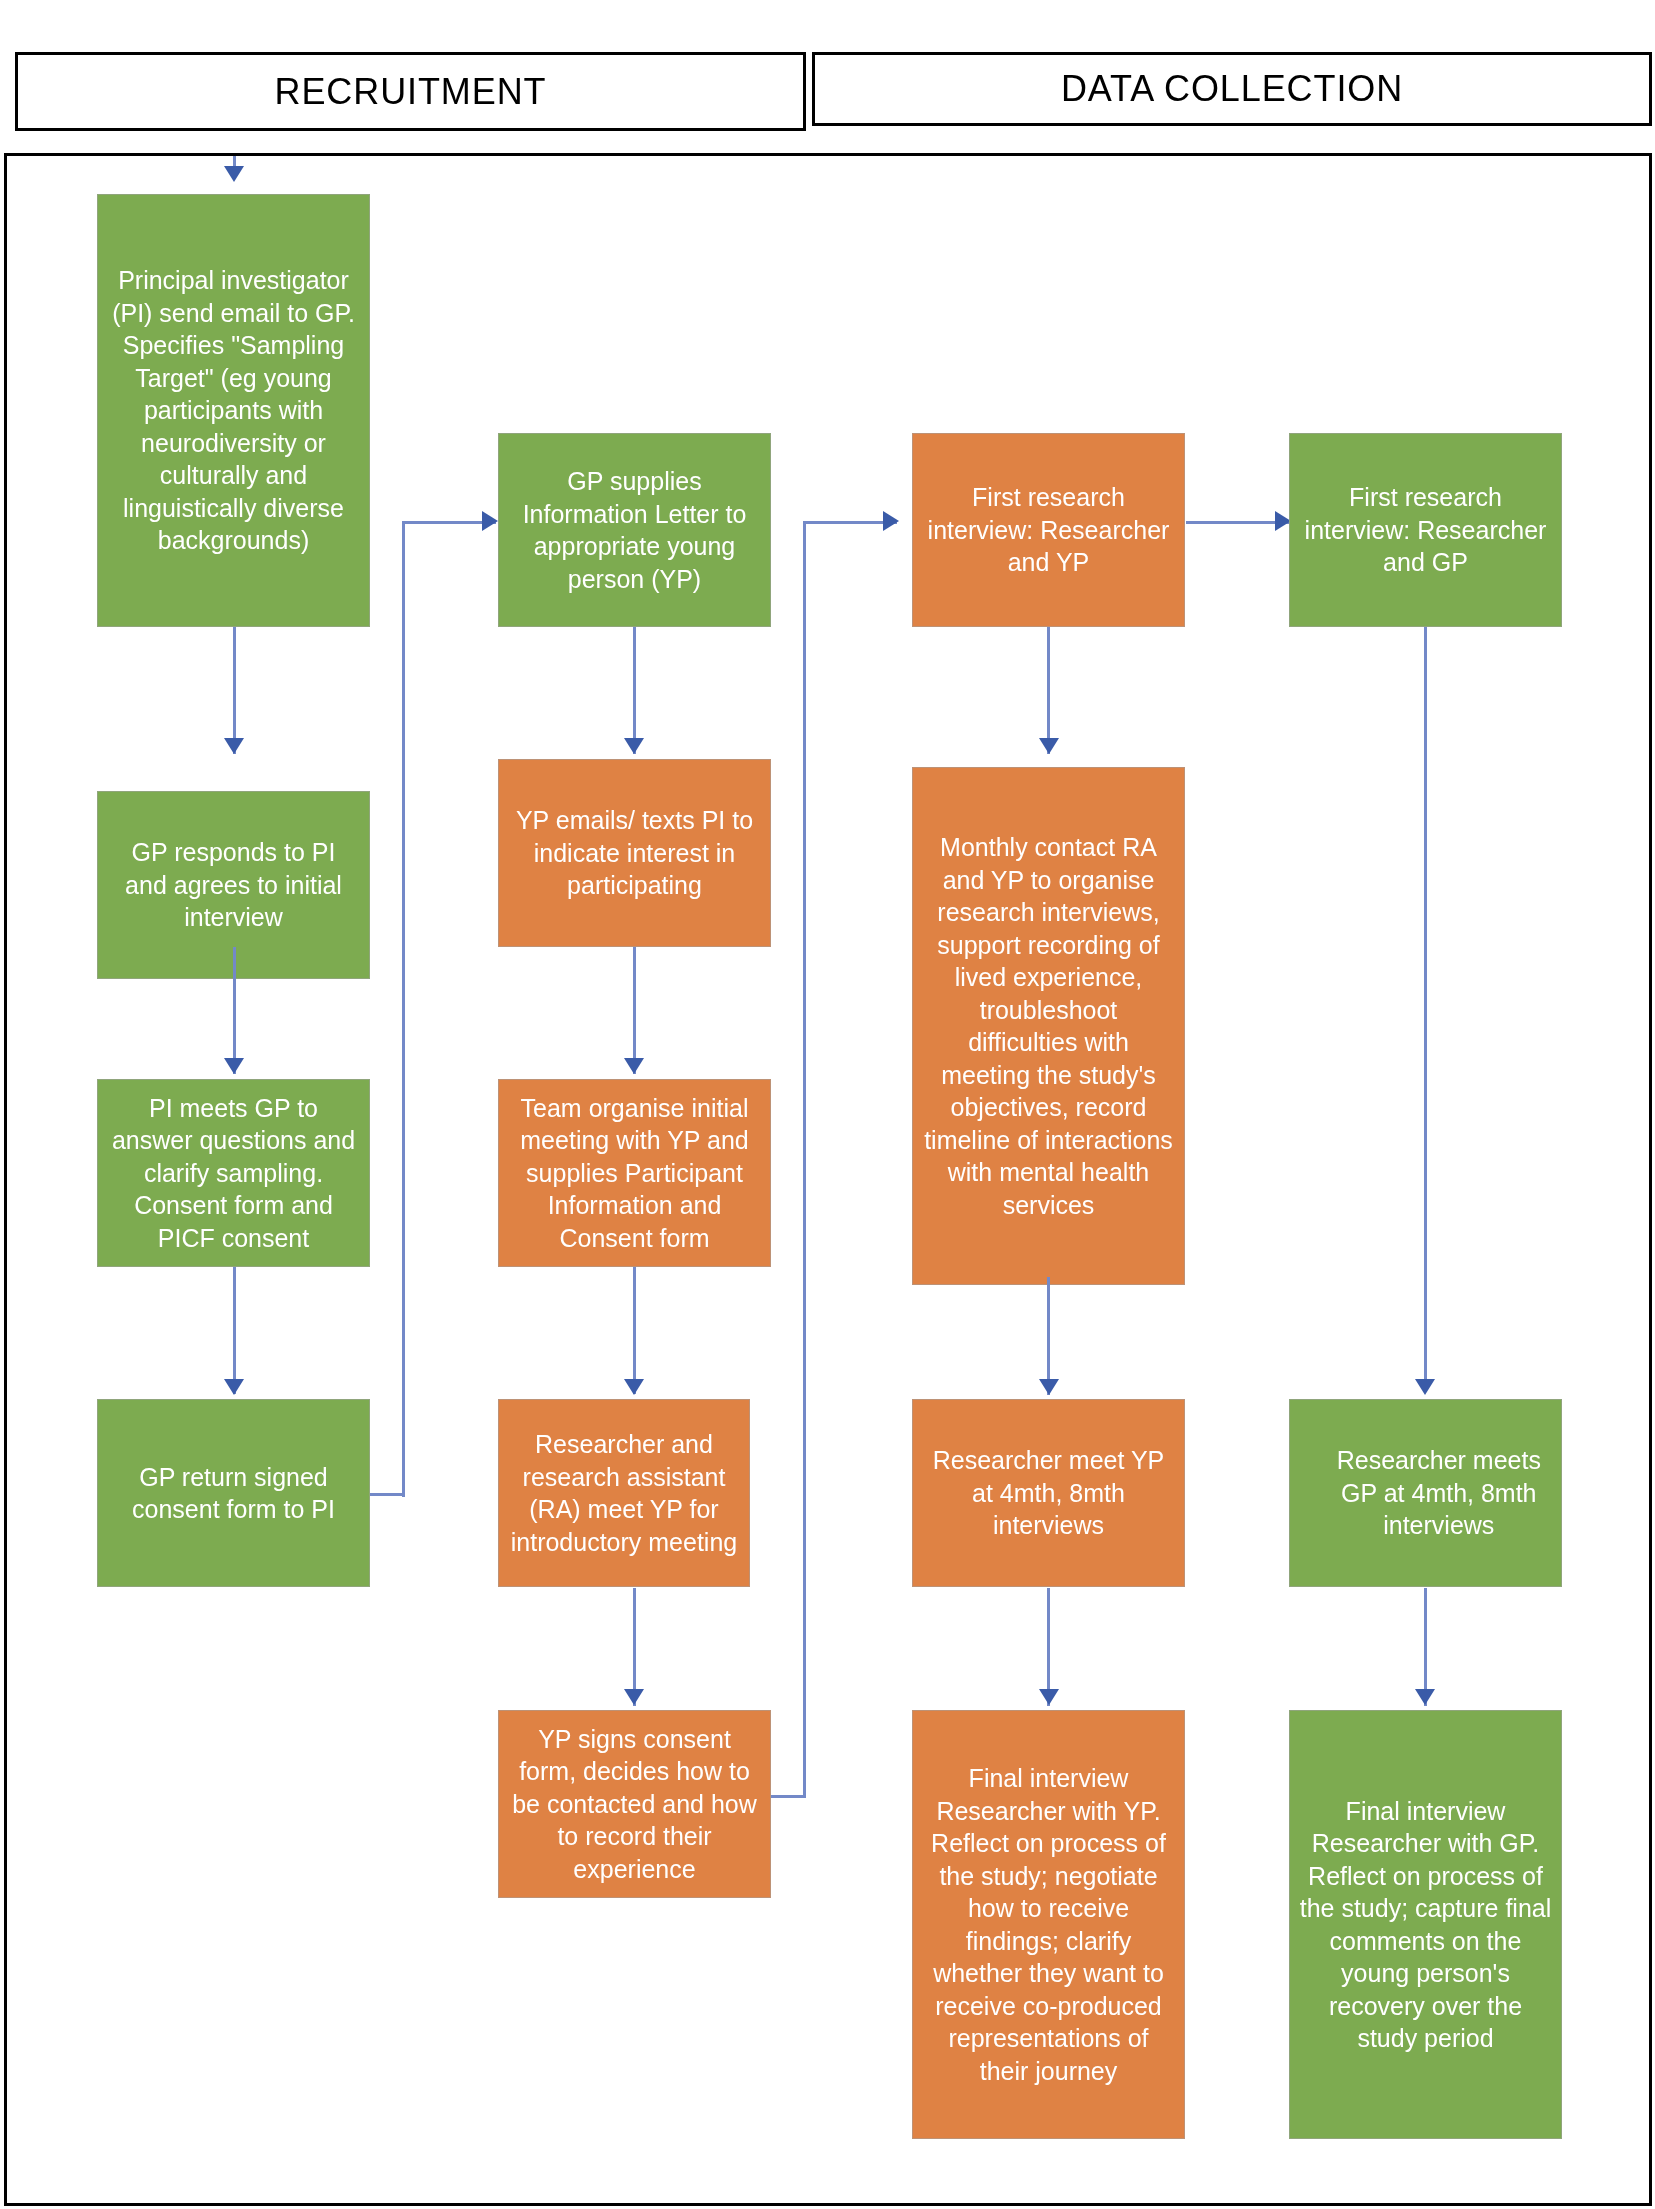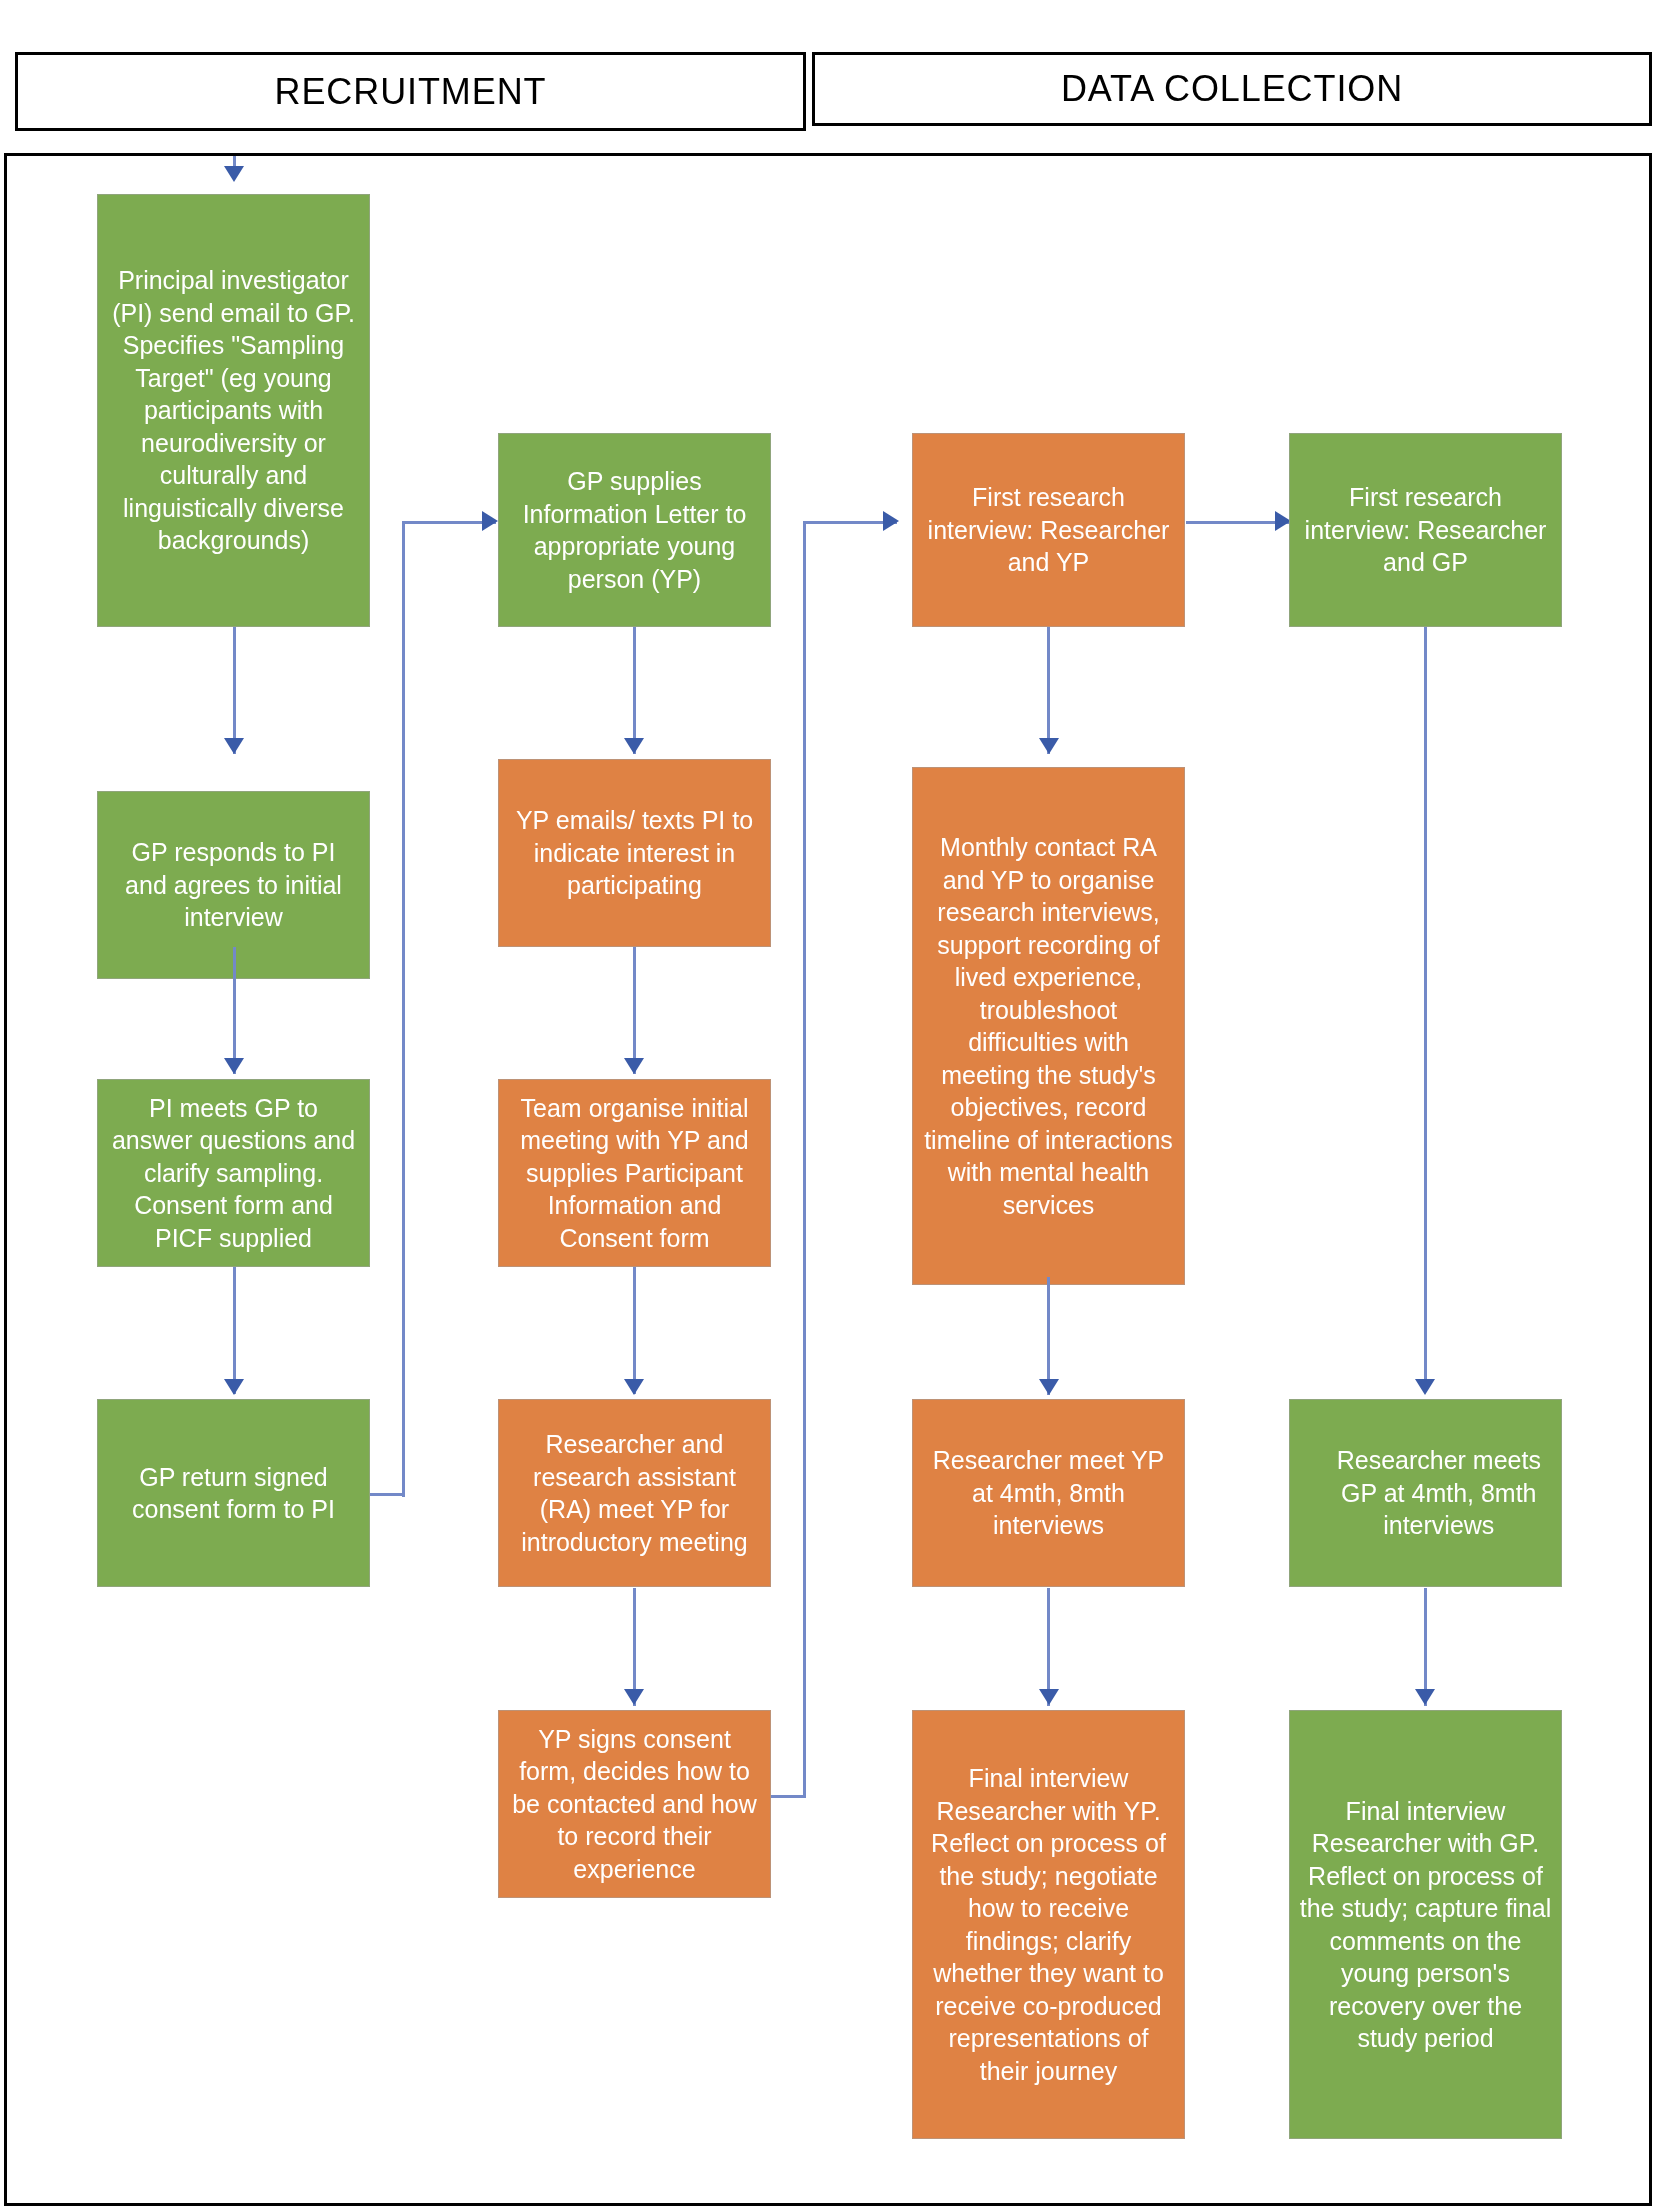--- a/index.html
+++ b/index.html
@@ -90,21 +90,21 @@
   <div class="arrow down" style="left:224px;top:738px;"></div>
 
   <div class="node green" style="left:97px;top:759px;width:273px;height:188px;margin-top:32px;">
     <span>GP responds to PI and agrees to initial interview</span>
   </div>
 
   <div class="conn v" style="left:233px;top:947px;height:127px;"></div>
   <div class="arrow down" style="left:224px;top:1058px;"></div>
 
   <div class="node green" style="left:97px;top:1079px;width:273px;height:188px;">
-    <span>PI meets GP to answer questions and clarify sampling. Consent form and PICF supplied</span>
+    <span>PI meets GP to answer questions and clarify sampling. Consent form and PICF consent</span>
   </div>
 
   <div class="conn v" style="left:233px;top:1267px;height:127px;"></div>
   <div class="arrow down" style="left:224px;top:1379px;"></div>
 
   <div class="node green" style="left:97px;top:1399px;width:273px;height:188px;">
     <span>GP return signed consent form to PI</span>
   </div>
 
   <div class="conn h" style="left:370px;top:1493px;width:35px;"></div>
@@ -126,21 +126,21 @@
   <div class="conn v" style="left:633px;top:947px;height:127px;"></div>
   <div class="arrow down" style="left:624px;top:1058px;"></div>
 
   <div class="node orange" style="left:498px;top:1079px;width:273px;height:188px;">
     <span>Team organise initial meeting with YP and supplies Participant Information and Consent form</span>
   </div>
 
   <div class="conn v" style="left:633px;top:1267px;height:127px;"></div>
   <div class="arrow down" style="left:624px;top:1379px;"></div>
 
-  <div class="node orange" style="left:498px;top:1399px;width:273px;height:188px;">
+  <div class="node orange" style="left:498px;top:1399px;width:252px;height:188px;">
     <span>Researcher and research assistant (RA) meet YP for introductory meeting</span>
   </div>
 
   <div class="conn v" style="left:633px;top:1588px;height:118px;"></div>
   <div class="arrow down" style="left:624px;top:1689px;"></div>
 
   <div class="node orange" style="left:498px;top:1710px;width:273px;height:188px;">
     <span>YP signs consent form, decides how to be contacted and how to record their experience</span>
   </div>
 

